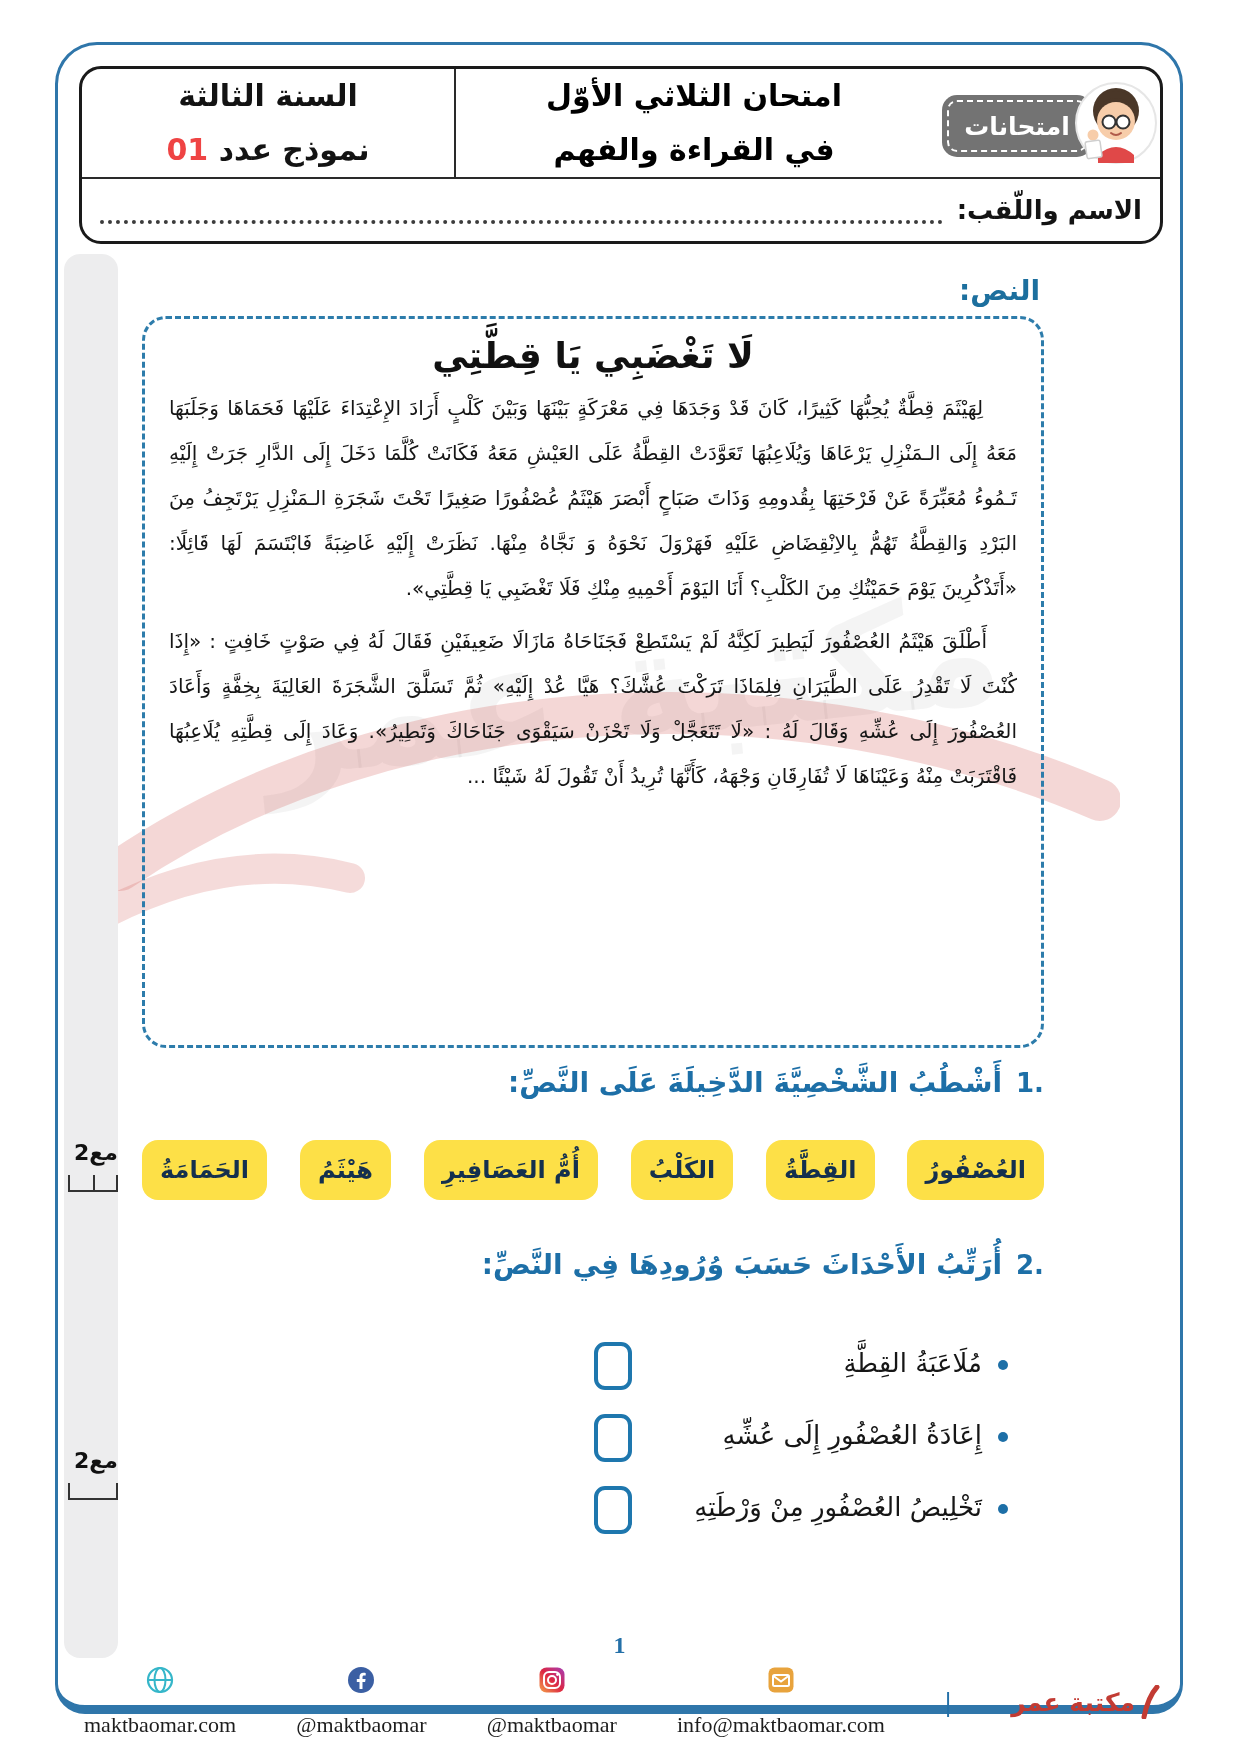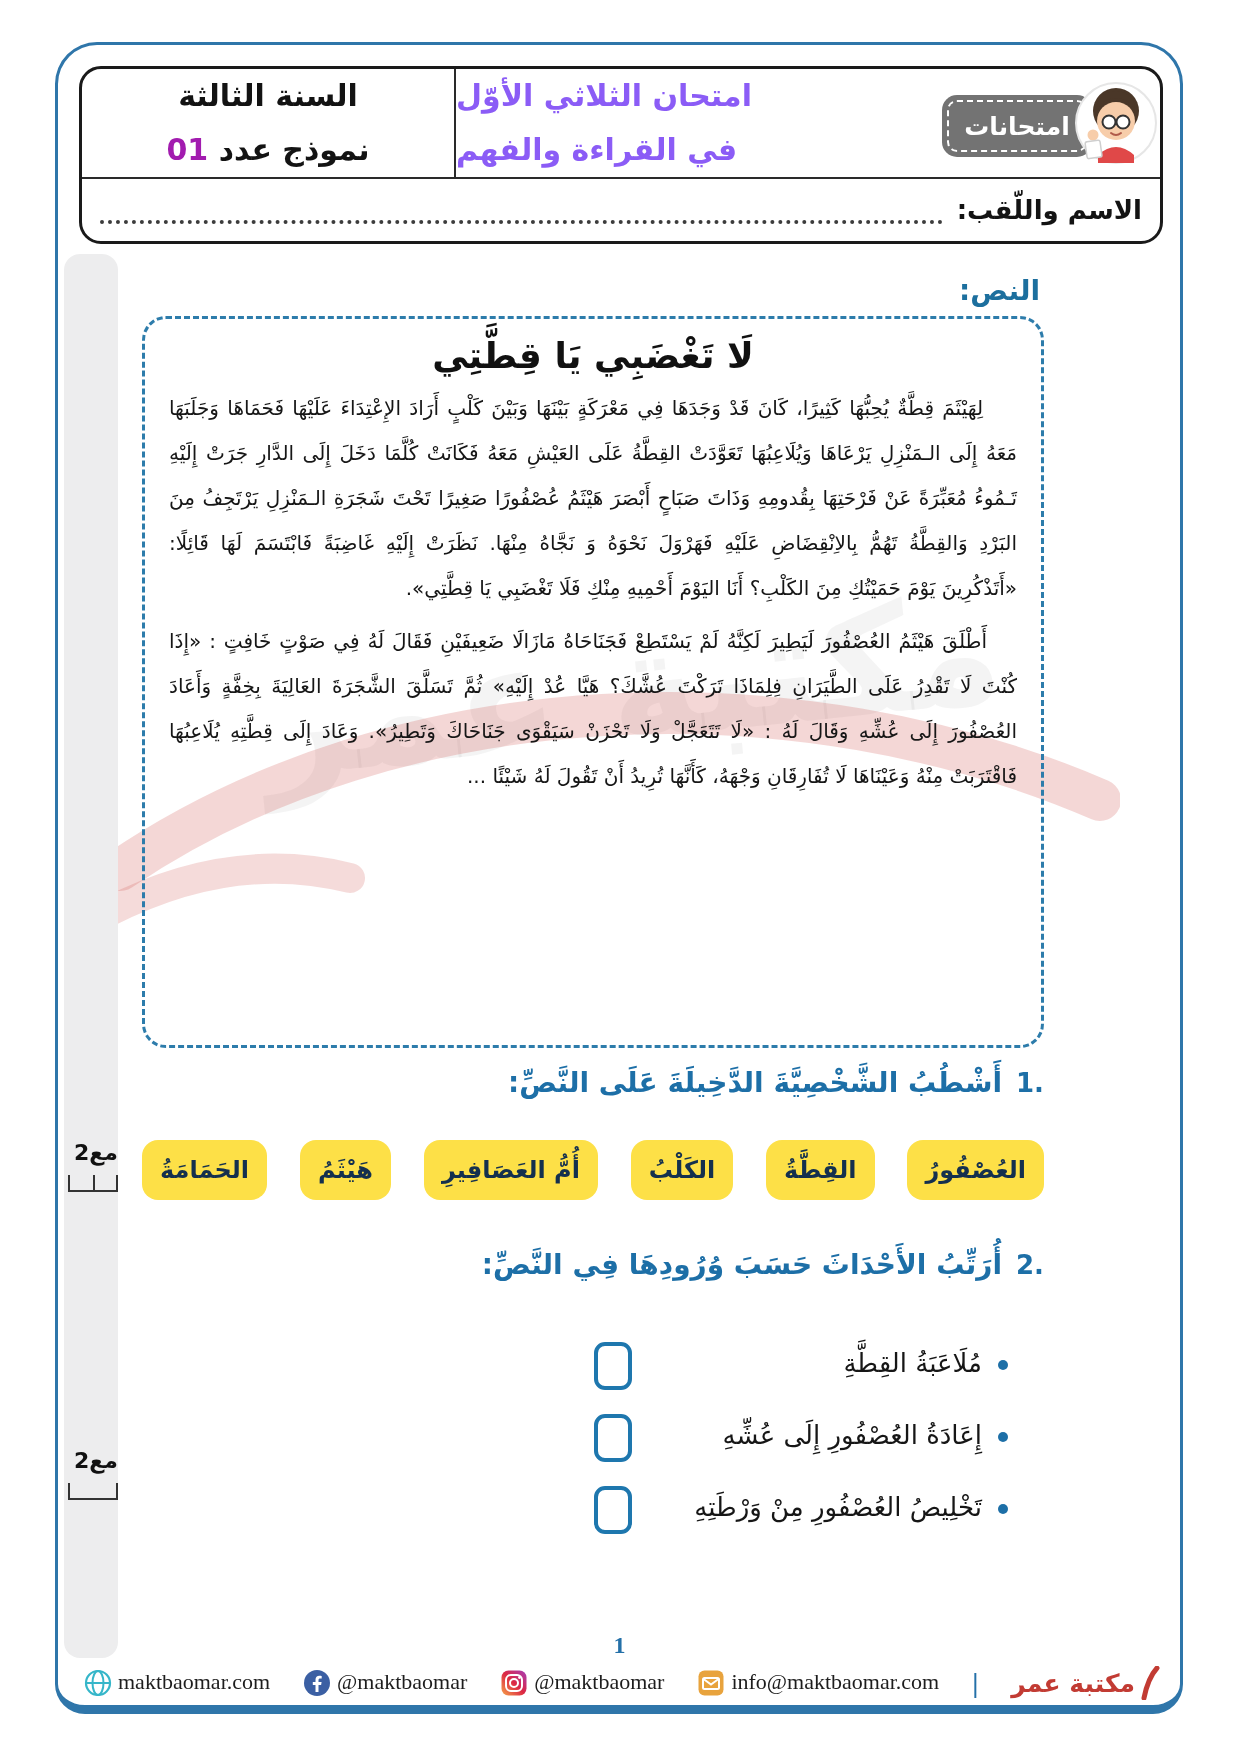--- a/index.html
+++ b/index.html
@@ -15,24 +15,24 @@
   }
   
   .header-box{
     position:absolute;left:79px;top:66px;width:1084px;height:178px;background:#fff;
     border:3px solid #1a1a1a;border-radius:22px;box-sizing:border-box;
     display:flex;flex-direction:column;z-index:6;
   }
   .header-top{flex:1;display:flex;direction:rtl;align-items:stretch;border-bottom:2px solid #2a2a2a;}
   .badge-col{width:228px;position:relative;}
   .exam-col{flex:1;display:flex;flex-direction:column;justify-content:center;text-align:center;
-    font-weight:bold;font-size:30px;line-height:1.8;border-left:2px solid #2a2a2a;color:#8b5cf6;align-items:flex-end;}
+    font-weight:bold;font-size:30px;line-height:1.8;border-left:2px solid #2a2a2a;color:#000000;}
   .grade-col{width:372px;display:flex;flex-direction:column;justify-content:center;text-align:center;
     font-weight:bold;font-size:30px;line-height:1.8;color:#131313;direction:rtl;}
-  .blue-num{color:#a21caf;}
+  .blue-num{color:#ef4444;}
   .badge-wrap{position:absolute;left:10px;top:12px;width:210px;height:90px;}
   .badge{
     position:absolute;left:0;top:14px;width:150px;height:62px;background:#737373;border-radius:15px;
     outline:2px dashed #ffffff;outline-offset:-7px;
     display:flex;align-items:center;justify-content:center;
   }
   .badge-label{color:#fff;font-weight:bold;font-size:25px;direction:rtl;}
   .mascot{position:absolute;right:-8px;top:0;}
   .header-name{height:62px;display:flex;direction:rtl;align-items:center;padding:0 18px;gap:14px;}
   .name-label{font-weight:bold;font-size:26px;white-space:nowrap;color:#131313;}
@@ -75,21 +75,21 @@
   .order-row{display:flex;direction:rtl;align-items:flex-start;margin-bottom:24px;padding-right:36px;}
   .bullet{width:10px;height:10px;border-radius:50%;background:#1d6fa7;margin-top:18px;margin-left:16px;flex:none;}
   .order-text{width:292px;font-size:26px;line-height:1.65;color:#161616;}
   .order-box{width:38px;height:48px;border:4px solid #1e77ae;border-radius:11px;margin-right:58px;
     box-sizing:border-box;background:#fff;flex:none;cursor:pointer;}
   
   .page-num{position:absolute;top:1632px;left:0;width:1239px;text-align:center;color:#2470a8;
     font-weight:bold;font-size:24px;font-family:"Liberation Serif",serif;z-index:5;}
   .footer{position:absolute;left:84px;top:1666px;width:1076px;display:flex;align-items:center;
     justify-content:space-between;font-family:"Liberation Serif",serif;font-size:22px;color:#1d1d1d;z-index:5;}
-  .f-item{display:flex;align-items:flex-start;gap:6px;}
+  .f-item{display:flex;align-items:center;gap:18px;flex-direction:column;}
   .f-sep{color:#2470a8;font-weight:bold;font-size:28px;}
   .brand{display:flex;align-items:center;gap:5px;color:#c23b33;font-weight:bold;font-size:25px;
     direction:rtl;font-family:"DejaVu Sans",sans-serif;}
 </style>
 </head>
 <body>
 
 <div class="wm wm-text">مكتبة عمر</div>
 <svg class="wm" style="left:100px;top:540px;" width="1020" height="420" viewBox="0 0 1020 420">
   <path d="M20 330 C 300 140 700 130 1000 260" stroke="rgba(203,75,70,0.22)" stroke-width="42" fill="none" stroke-linecap="round"></path>

